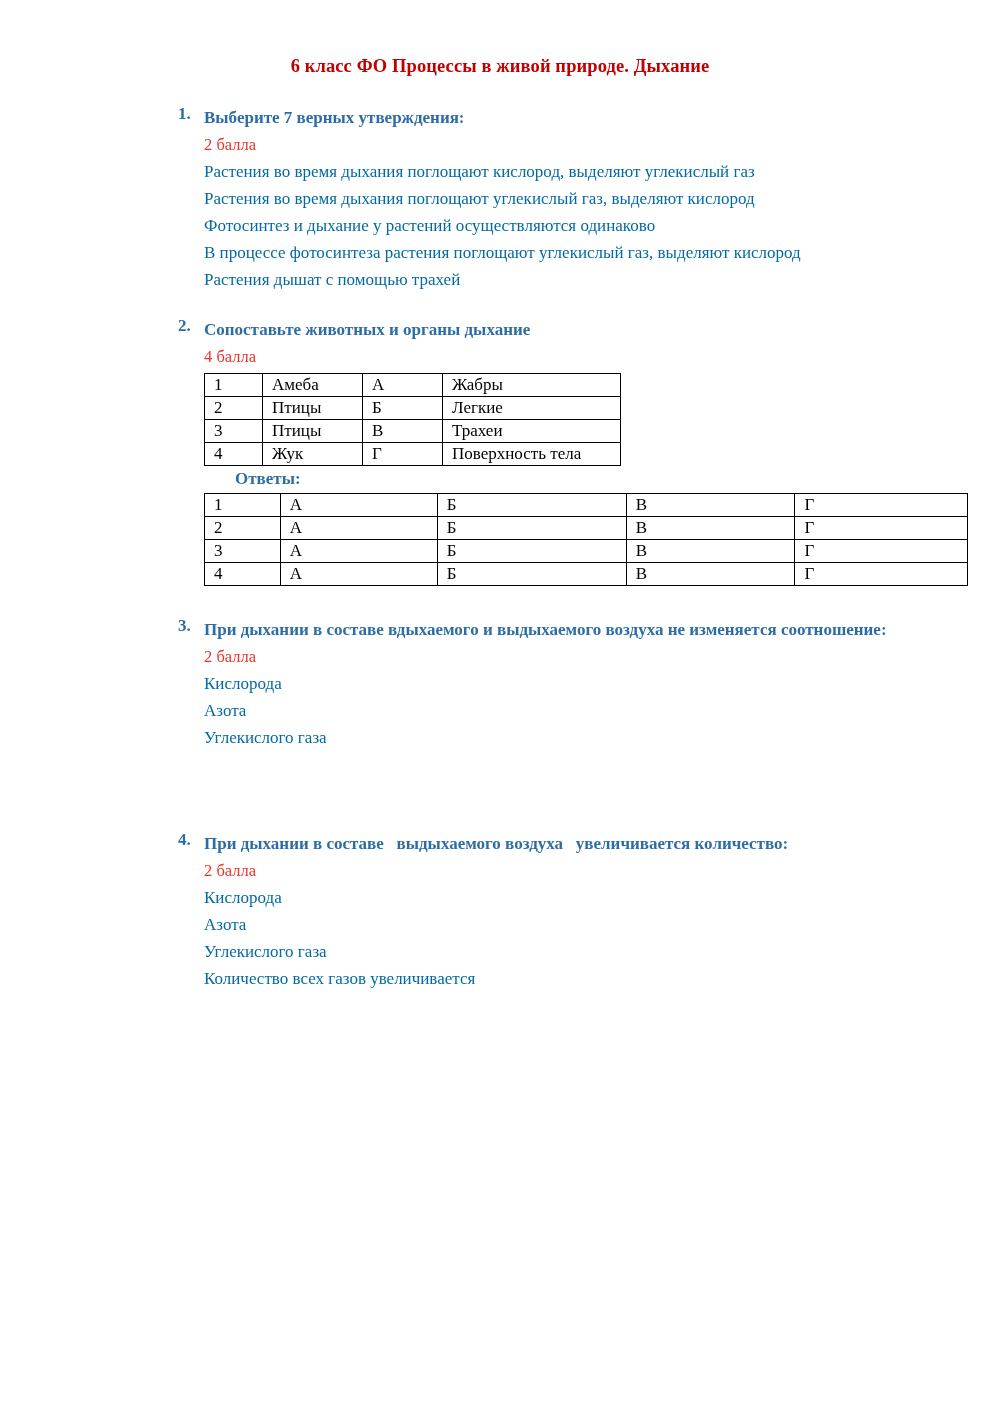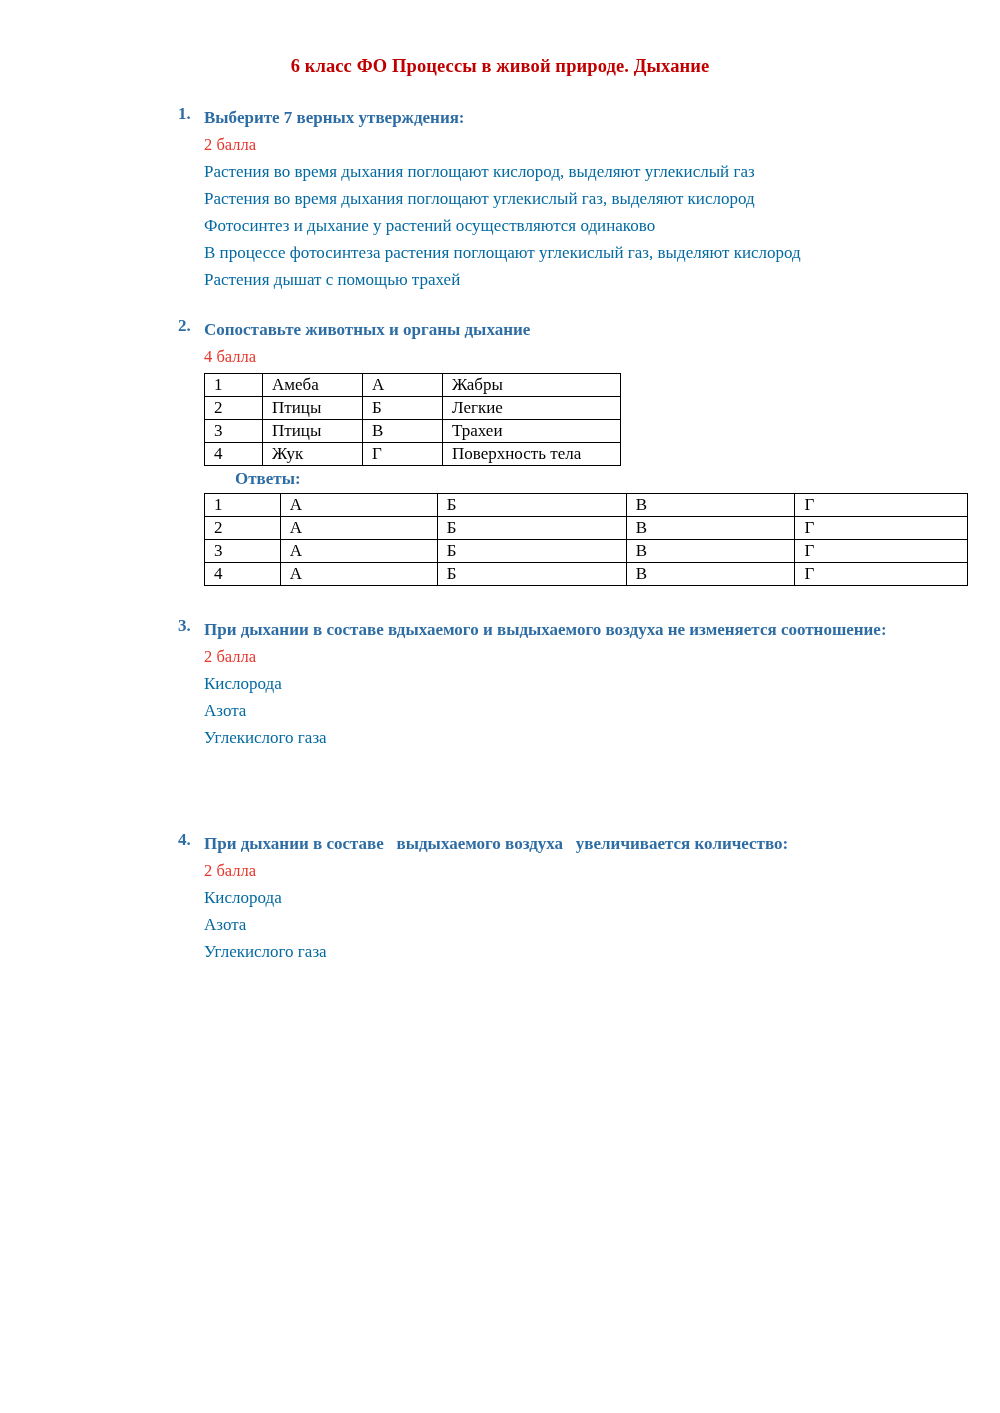--- a/index.html
+++ b/index.html
@@ -215,16 +215,17 @@
   </div>
 
   <div class="question" style="top:830px;">
     <div class="q-num">4.</div>
     <div class="q-body">
       <div class="q-heading">При дыхании в составе   выдыхаемого воздуха   увеличивается количество:</div>
       <div class="q-points">2 балла</div>
       <div class="q-option">Кислорода</div>
       <div class="q-option">Азота</div>
       <div class="q-option">Углекислого газа</div>
+      <div class="q-option">Количество всех газов увеличивается</div>
     </div>
   </div>
 
 </div>
 
 </body></html>

